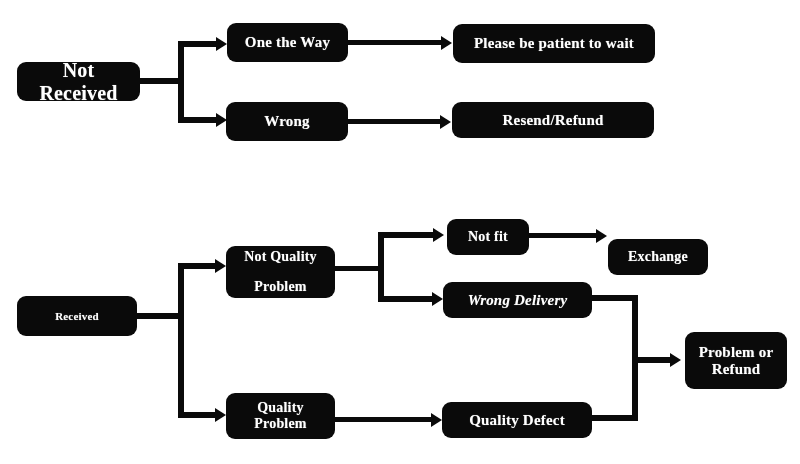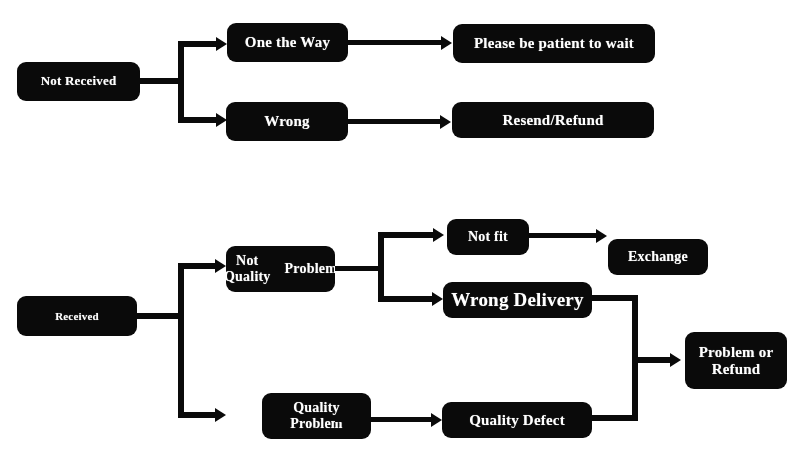--- a/index.html
+++ b/index.html
@@ -42,21 +42,21 @@
     border-top: 7px solid transparent;
     border-bottom: 7px solid transparent;
     border-left: 11px solid #0a0a0a;
   }
 </style>
 </head>
 <body>
 
 <div id="canvas">
 
-  <div class="node" style="left:17px; top:62px; width:123px; height:39px; font-size:13px;">
+  <div class="node" style="left:17px; top:62px; width:123px; height:39px; font-size:20px;">
     <span>Not Received</span>
   </div>
 
   <div class="seg" style="left:140px; top:78px; width:44px; height:6px;"></div>
 
   <div class="seg" style="left:178px; top:41px; width:6px; height:82px;"></div>
 
   <div class="seg" style="left:178px; top:41px; width:42px; height:6px;"></div>
   <div class="arrow" style="left:216px; top:37px;"></div>
 
@@ -92,21 +92,21 @@
   <div class="seg" style="left:137px; top:313px; width:47px; height:6px;"></div>
 
   <div class="seg" style="left:178px; top:263px; width:6px; height:155px;"></div>
 
   <div class="seg" style="left:178px; top:263px; width:41px; height:6px;"></div>
   <div class="arrow" style="left:215px; top:259px;"></div>
 
   <div class="seg" style="left:178px; top:412px; width:41px; height:6px;"></div>
   <div class="arrow" style="left:215px; top:408px;"></div>
 
-  <div class="node" style="left:226px; top:246px; width:109px; height:46px; font-size:14px; flex-direction:row;gap:14px;">
+  <div class="node" style="left:226px; top:246px; width:109px; height:52px; font-size:14px; flex-direction:column;gap:14px;">
     <span>Not Quality</span>
     <span>Problem</span>
   </div>
 
   <div class="seg" style="left:335px; top:266px; width:48px; height:5px;"></div>
 
   <div class="seg" style="left:378px; top:232px; width:6px; height:70px;"></div>
 
   <div class="seg" style="left:378px; top:232px; width:58px; height:6px;"></div>
   <div class="arrow" style="left:433px; top:228px;"></div>
@@ -118,25 +118,25 @@
     <span>Not fit</span>
   </div>
 
   <div class="seg" style="left:529px; top:233px; width:71px; height:5px;"></div>
   <div class="arrow" style="left:596px; top:229px;"></div>
 
   <div class="node" style="left:608px; top:219px; width:100px; height:33px; font-size:14px;margin-top:20px;">
     <span>Exchange</span>
   </div>
 
-  <div class="node" style="left:443px; top:282px; width:149px; height:36px; font-size:19px;">
+  <div class="node" style="left:443px; top:282px; width:149px; height:36px; font-size:15px;font-style:italic;">
     <span>Wrong Delivery</span>
   </div>
 
-  <div class="node" style="left:226px; top:393px; width:109px; height:46px; font-size:14px; flex-direction:column;margin-left:36px;">
+  <div class="node" style="left:226px; top:393px; width:109px; height:46px; font-size:14px; flex-direction:column;">
     <span>Quality</span>
     <span>Problem</span>
   </div>
 
   <div class="seg" style="left:335px; top:417px; width:100px; height:5px;"></div>
   <div class="arrow" style="left:431px; top:413px;"></div>
 
   <div class="node" style="left:442px; top:402px; width:150px; height:36px; font-size:15px;">
     <span>Quality Defect</span>
   </div>

